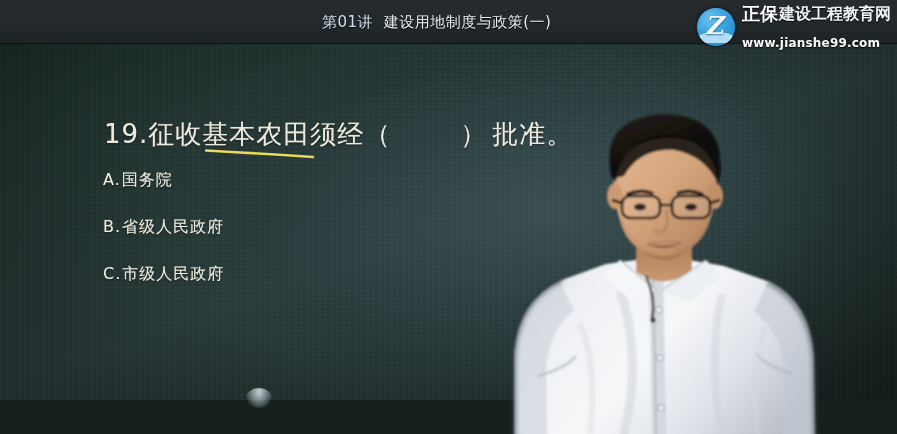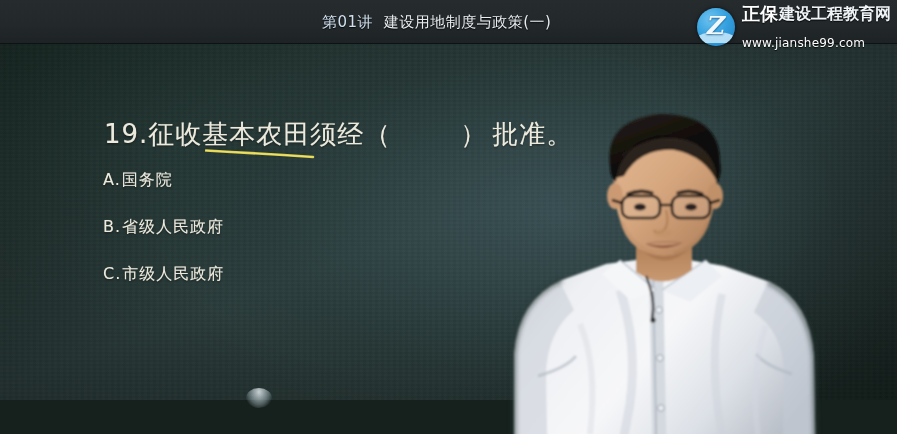--- a/index.html
+++ b/index.html
@@ -68,21 +68,21 @@
   .brand-zb{
     font-size:18px;font-weight:bold;color:#ffffff;letter-spacing:0px;
     font-family:"DejaVu Sans","Liberation Sans",sans-serif;
   }
   .brand-rest{
     font-size:16px;font-weight:bold;color:#f0f4f7;letter-spacing:0px;
     padding-bottom:1px;
   }
   .brand-url{
     margin-top:14px;
-    font-size:12px;font-weight:normal;color:#ffffff;letter-spacing:.2px;
+    font-size:12px;font-weight:bold;color:#ffffff;letter-spacing:.2px;
     text-shadow:0 1px 1px rgba(0,0,0,.85);
   }
 
   
   .board{
     position:absolute;left:0;top:44px;width:897px;height:356px;
     background:
       radial-gradient(ellipse 520px 300px at 62% 48%, rgba(70,96,104,.55) 0%, rgba(48,70,74,.18) 55%, rgba(0,0,0,0) 78%),
       radial-gradient(ellipse 380px 260px at 20% 30%, rgba(40,64,62,.35) 0%, rgba(0,0,0,0) 70%),
       linear-gradient(160deg,#1a2b26 0%,#22322f 28%,#2a3b3a 50%,#22302e 72%,#16231f 100%);

